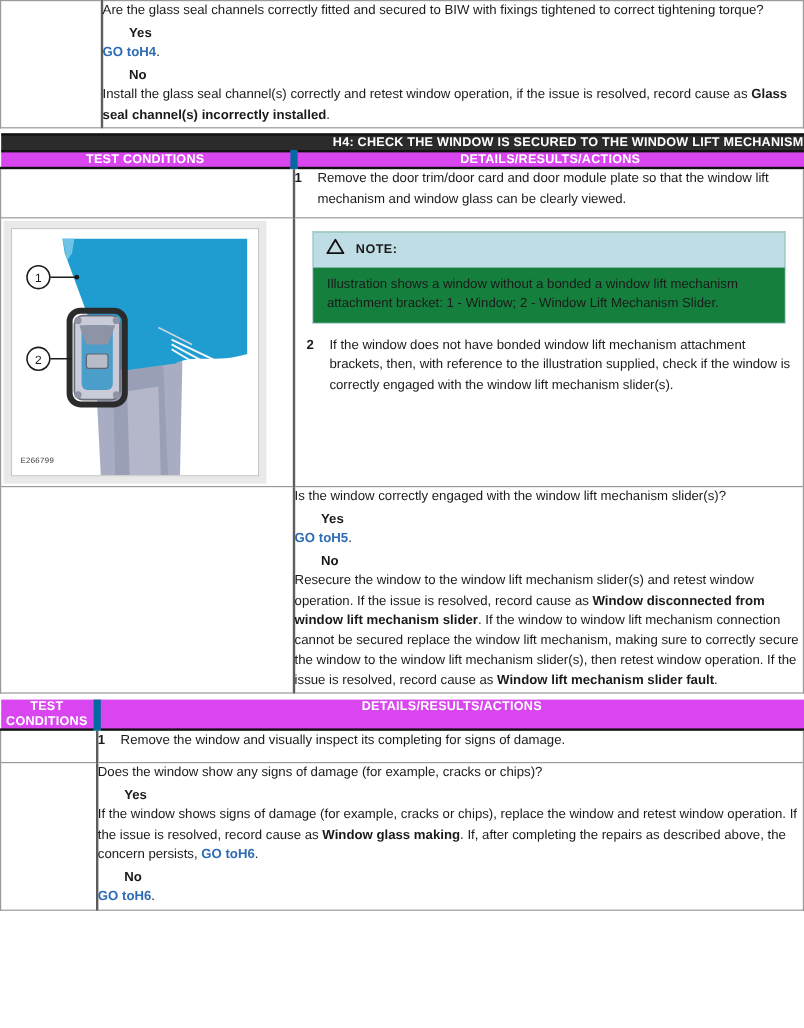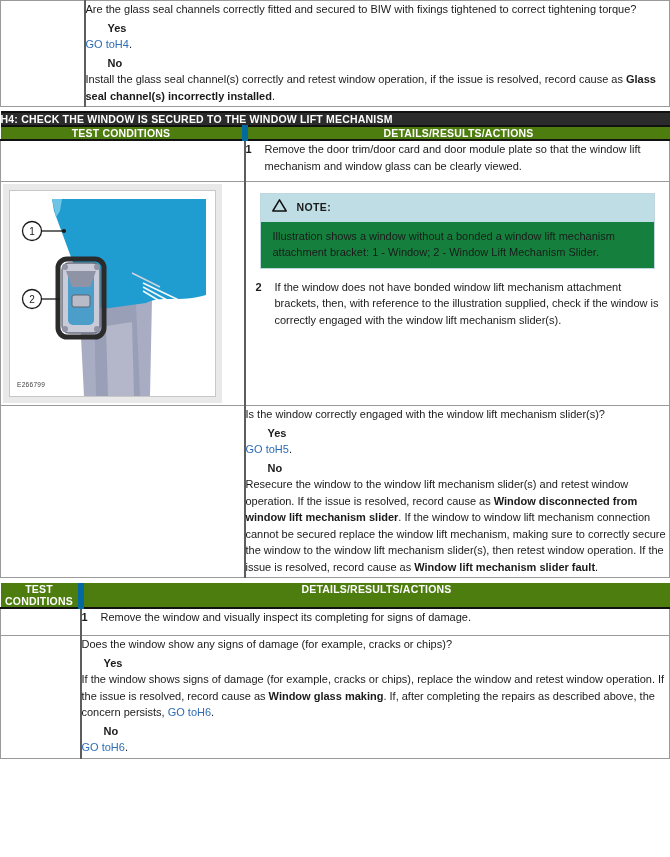--- a/index.html
+++ b/index.html
@@ -29,30 +29,30 @@
     table-layout: fixed;
   }
   .tbl td, .tbl th {
     vertical-align: top;
     padding: 0;
   }
 
   .band {
     background: #2b2b2b;
     color: #ffffff;
-    text-align: left;
+    text-align: right;
     font-weight: bold;
     font-size: 10.5px;
     letter-spacing: 0.2px;
     padding: 7px 4px 7px 4px;
     border-top: 2px solid #111;
     border-bottom: 2px solid #111;
   }
   .colhead {
-    background: #4d7c0f;
+    background: #d946ef;
     color: #ffffff;
     text-align: center;
     font-weight: bold;
     font-size: 10.5px;
     letter-spacing: 0.2px;
     padding: 8px 4px;
     border-bottom: 2px solid #111;
     vertical-align: middle;
   }
   .colhead.divider {
@@ -75,21 +75,21 @@
 
   .p {
     margin: 0 0 2px 0;
   }
   .ans {
     margin: 0 0 0 22px;
     font-weight: bold;
   }
   .lnk {
     color: #2f6cb5;
-    font-weight: normal;
+    font-weight: bold;
   }
   b { font-weight: bold; }
 
   
   .step {
     display: flex;
     gap: 10px;
     align-items: flex-start;
   }
   .step-num {

